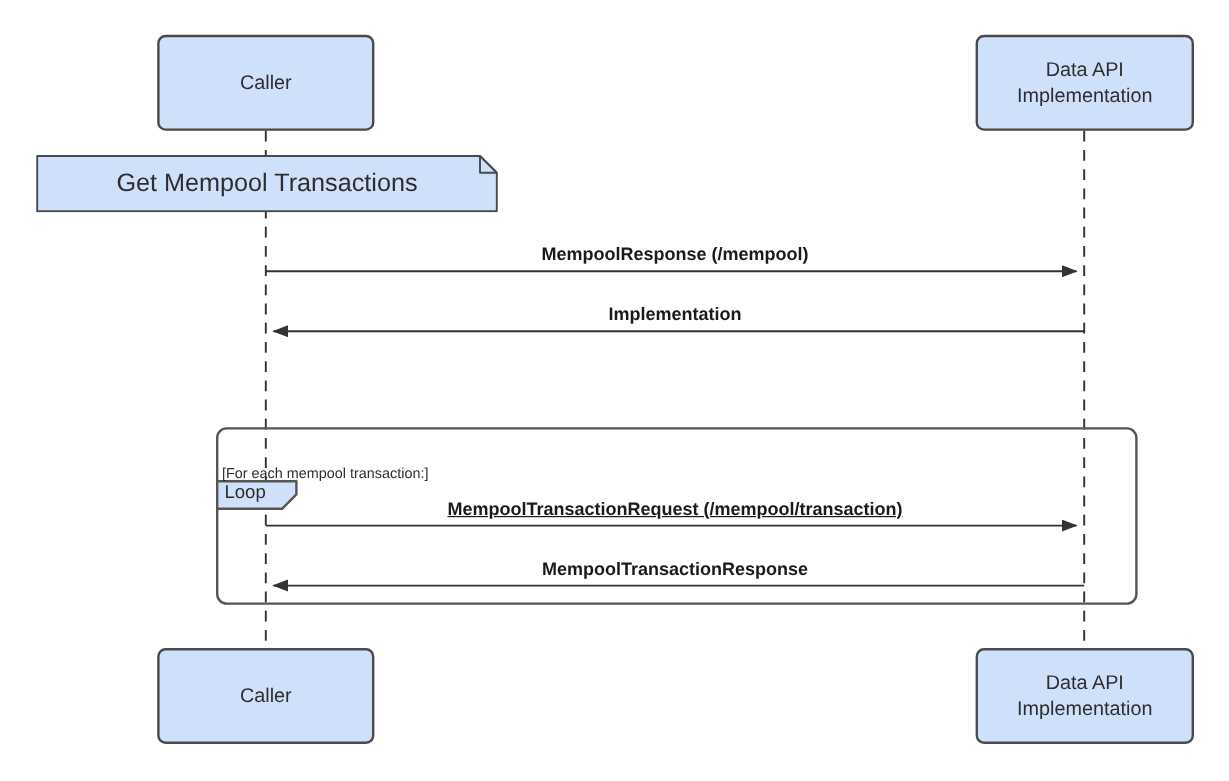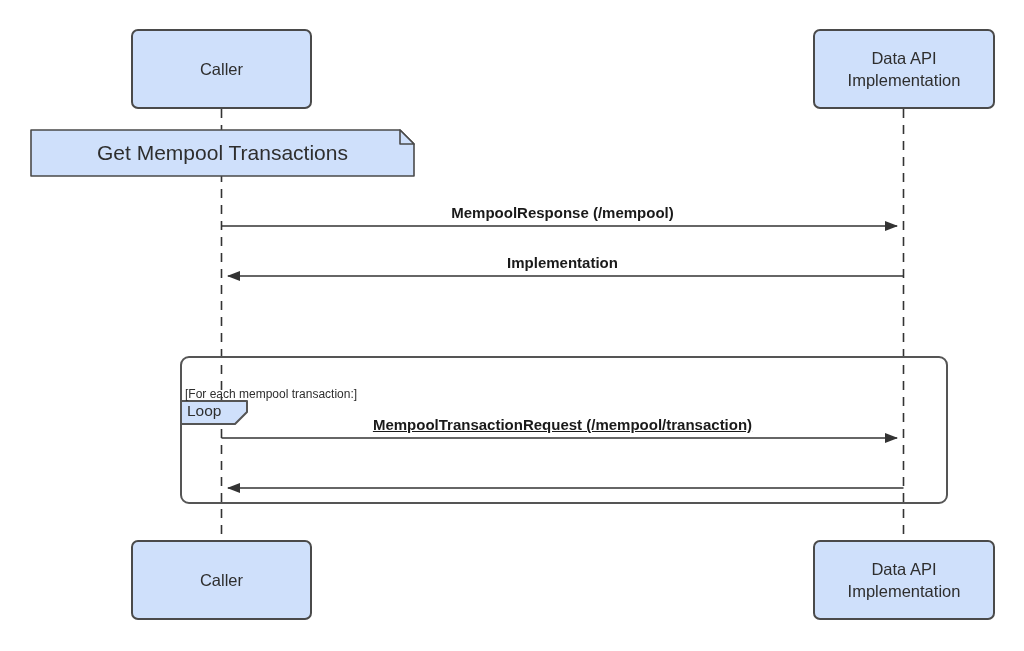--- a/index.html
+++ b/index.html
@@ -97,14 +97,15 @@
     <svg class="note-shape" width="385" height="48">
       <path d="M1,1 H370 L384,15 V47 H1 Z"></path>
       <path class="flap" d="M370,1 V15 H384 Z"></path>
     </svg>
     <span class="note-text">Get Mempool Transactions</span>
   </div>
 
   <div class="msg-label" style="top:204px;">MempoolResponse (/mempool)</div>
   <div class="msg-label" style="top:254px;">Implementation</div>
   <div class="msg-label" style="top:416px;text-decoration:underline;">MempoolTransactionRequest (/mempool/transaction)</div>
+  <div class="msg-label" style="top:466px;">MempoolTransactionResponse</div>
 
 </div>
 
 </body></html>

